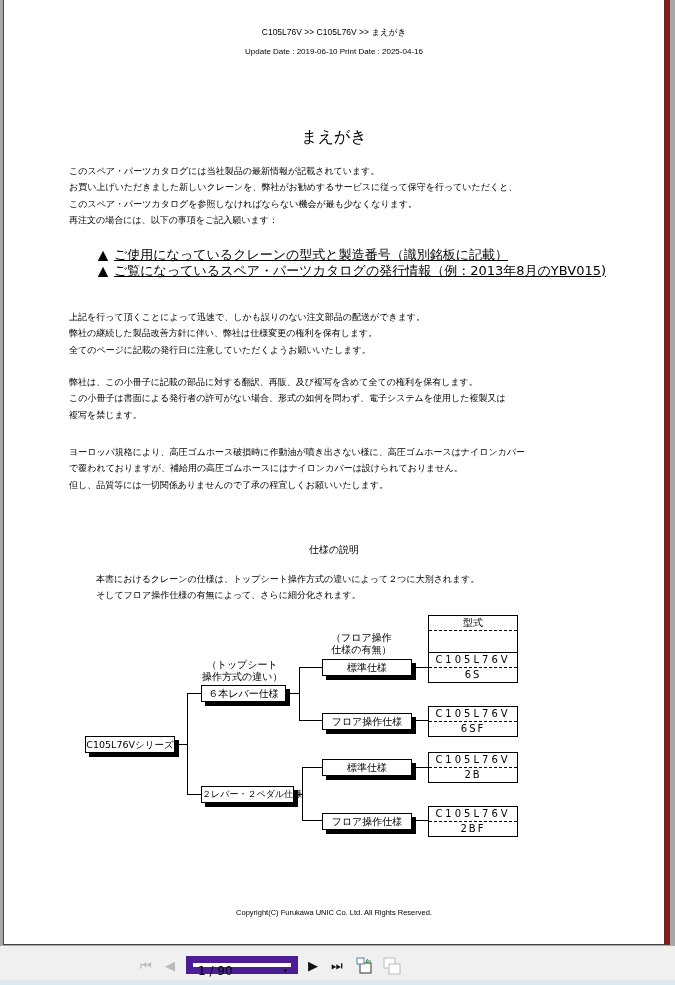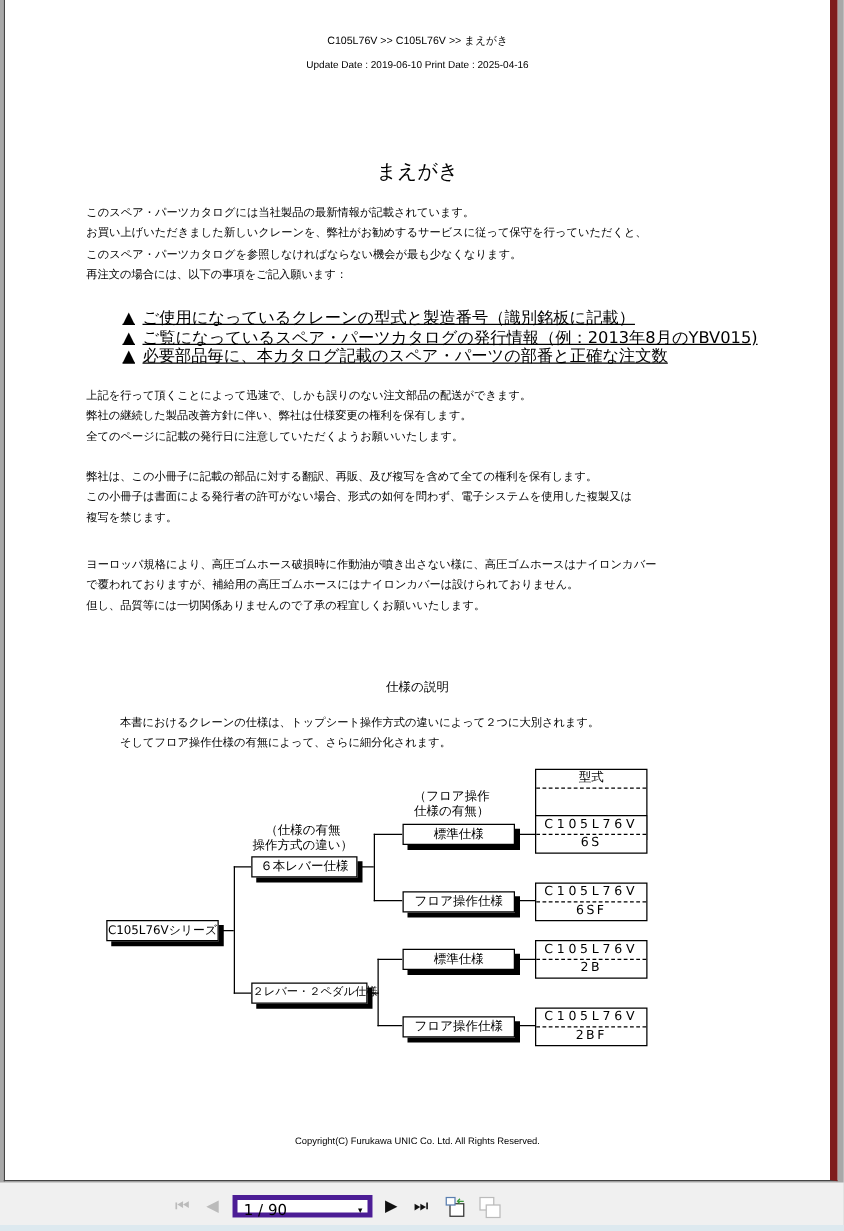--- a/index.html
+++ b/index.html
@@ -27,21 +27,21 @@
   .model { position:absolute; border:1px solid #000; background:#fff; width:88px; font-size:10px; text-align:center; }
   .model .top { height:14px; line-height:14px; border-bottom:1px dashed #000; letter-spacing:3px; }
   .model .bot { height:14px; line-height:14px; letter-spacing:2px; }
   .lbl { position:absolute; font-size:10px; text-align:center; line-height:12px; white-space:nowrap; }
   .ln { position:absolute; background:#000; }
 
   
   .toolbar { position:absolute; top:946px; left:0; width:675px; height:39px; background:#f0f0f0; }
   .toolbar .strip { position:absolute; bottom:0; left:0; width:675px; height:5px; background:#dde9ef; }
   .tb-btn { position:absolute; top:13px; font-size:13px; line-height:14px; }
-  .page-select { position:absolute; top:10px; left:186px; width:112px; height:18px; background:#fff; border:4px solid #4c1d95; box-sizing:border-box; font-size:12px; line-height:16px; padding-left:5px; }
+  .page-select { position:absolute; top:10px; left:186px; width:112px; height:18px; background:#fff; border:7px solid #4c1d95; box-sizing:border-box; font-size:12px; line-height:16px; padding-left:5px; }
   .page-select .arrow { position:absolute; right:4px; top:0; font-size:7px; }
 </style>
 </head>
 <body>
 
 <div class="page">
   <div class="breadcrumb">C105L76V &gt;&gt; C105L76V &gt;&gt; まえがき</div>
   <div class="dates">Update Date : 2019-06-10   Print Date : 2025-04-16</div>
 
   <div class="h1" style="top:127px;">まえがき</div>
@@ -49,21 +49,20 @@
   <div class="para" style="top:163px;">
     <div>このスペア・パーツカタログには当社製品の最新情報が記載されています。</div>
     <div>お買い上げいただきました新しいクレーンを、弊社がお勧めするサービスに従って保守を行っていただくと、</div>
     <div>このスペア・パーツカタログを参照しなければならない機会が最も少なくなります。</div>
     <div>再注文の場合には、以下の事項をご記入願います：</div>
   </div>
 
   <div class="bullets" style="top:247px;">
     <div><span class="tri">▲</span><span>ご使用になっているクレーンの型式と製造番号（識別銘板に記載）</span></div>
     <div><span class="tri">▲</span><span>ご覧になっているスペア・パーツカタログの発行情報（例：2013年8月のYBV015)</span></div>
-    <div><span class="tri">▲</span><span>必要部品毎に、本カタログ記載のスペア・パーツの部番と正確な注文数</span></div>
   </div>
 
   <div class="para" style="top:309px;">
     <div>上記を行って頂くことによって迅速で、しかも誤りのない注文部品の配送ができます。</div>
     <div>弊社の継続した製品改善方針に伴い、弊社は仕様変更の権利を保有します。</div>
     <div>全てのページに記載の発行日に注意していただくようお願いいたします。</div>
   </div>
 
   <div class="para" style="top:374px;">
     <div>弊社は、この小冊子に記載の部品に対する翻訳、再販、及び複写を含めて全ての権利を保有します。</div>
@@ -85,21 +84,21 @@
   </div>
 
   <div class="diagram">
 
     <div class="model" style="left:424px; top:615px; width:88px;">
       <div class="top" style="letter-spacing:0;">型式</div>
       <div class="bot" style="letter-spacing:0;margin-top:26px;">仕様</div>
     </div>
 
     <div class="lbl" style="left:198px; top:659px;">
-      <div>（仕様の有無</div>
+      <div>（トップシート</div>
       <div>操作方式の違い）</div>
     </div>
     <div class="lbl" style="left:327px; top:632px;">
       <div>（フロア操作</div>
       <div>仕様の有無）</div>
     </div>
 
     <div class="node" style="left:81px; top:736px; width:88px; height:15px; line-height:15px; font-size:9.5px;">C105L76Vシリーズ</div>
 
     <div class="ln" style="left:174px; top:744px; width:9px; height:1px;"></div>

